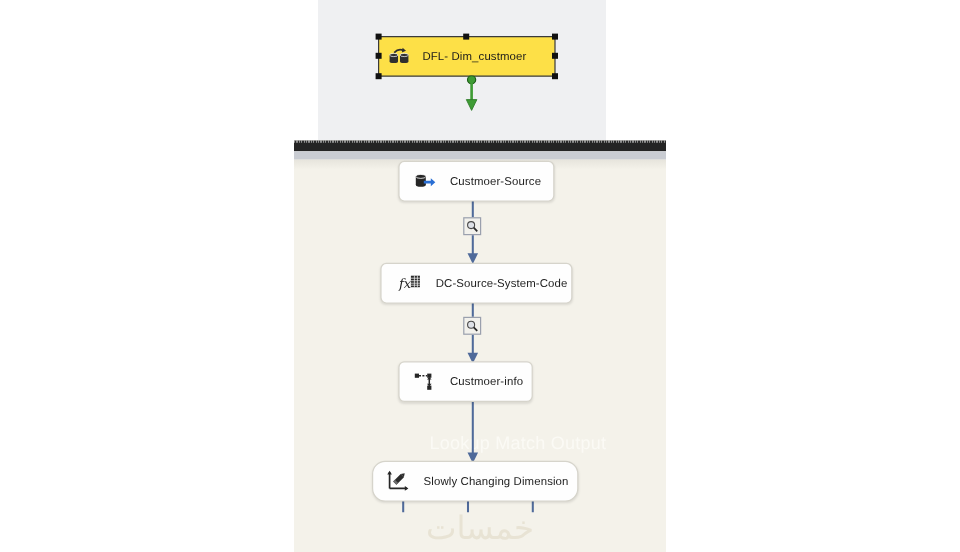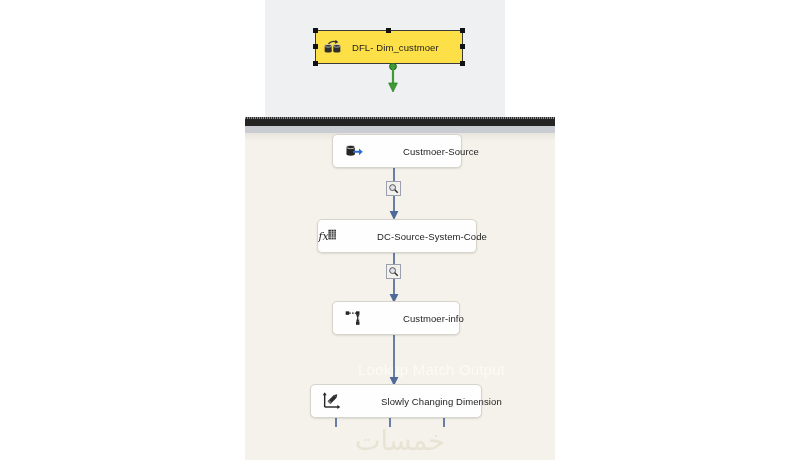--- a/index.html
+++ b/index.html
@@ -124,40 +124,39 @@
     position: absolute;
     background: #fefefe;
     border: 1px solid #d6d4cb;
     border-radius: 5px;
     box-sizing: border-box;
     display: flex;
     align-items: center;
     padding-left: 11px;
     box-shadow: 0 1px 2px rgba(0,0,0,0.10);
     z-index: 4;
-    gap: 28px;
   }
   .flow-node .node-label {
     font-size: 9.5px;
     color: #1c1c1c;
     margin-left: 11px;
     white-space: nowrap;
     letter-spacing: 0.1px;
   }
   .node-icon {
     width: 20px;
     height: 20px;
     flex: 0 0 20px;
     display: block;
   }
 
   #node-source        { left: 332px; top: 134px; width: 130px; height: 34px; }
   #node-derived       { left: 317px; top: 219px; width: 160px; height: 34px; justify-content: center; }
-  #node-lookup        { left: 332px; top: 301px; width: 128px; height: 34px; }
-  #node-scd           { left: 310px; top: 384px; width: 172px; height: 34px; }
+  #node-lookup        { left: 332px; top: 301px; width: 112px; height: 34px; }
+  #node-scd           { left: 310px; top: 384px; width: 172px; height: 34px; border-radius: 11px; }
 
   
   .connector {
     position: absolute;
     z-index: 2;
   }
 
   
   .data-viewer {
     position: absolute;

